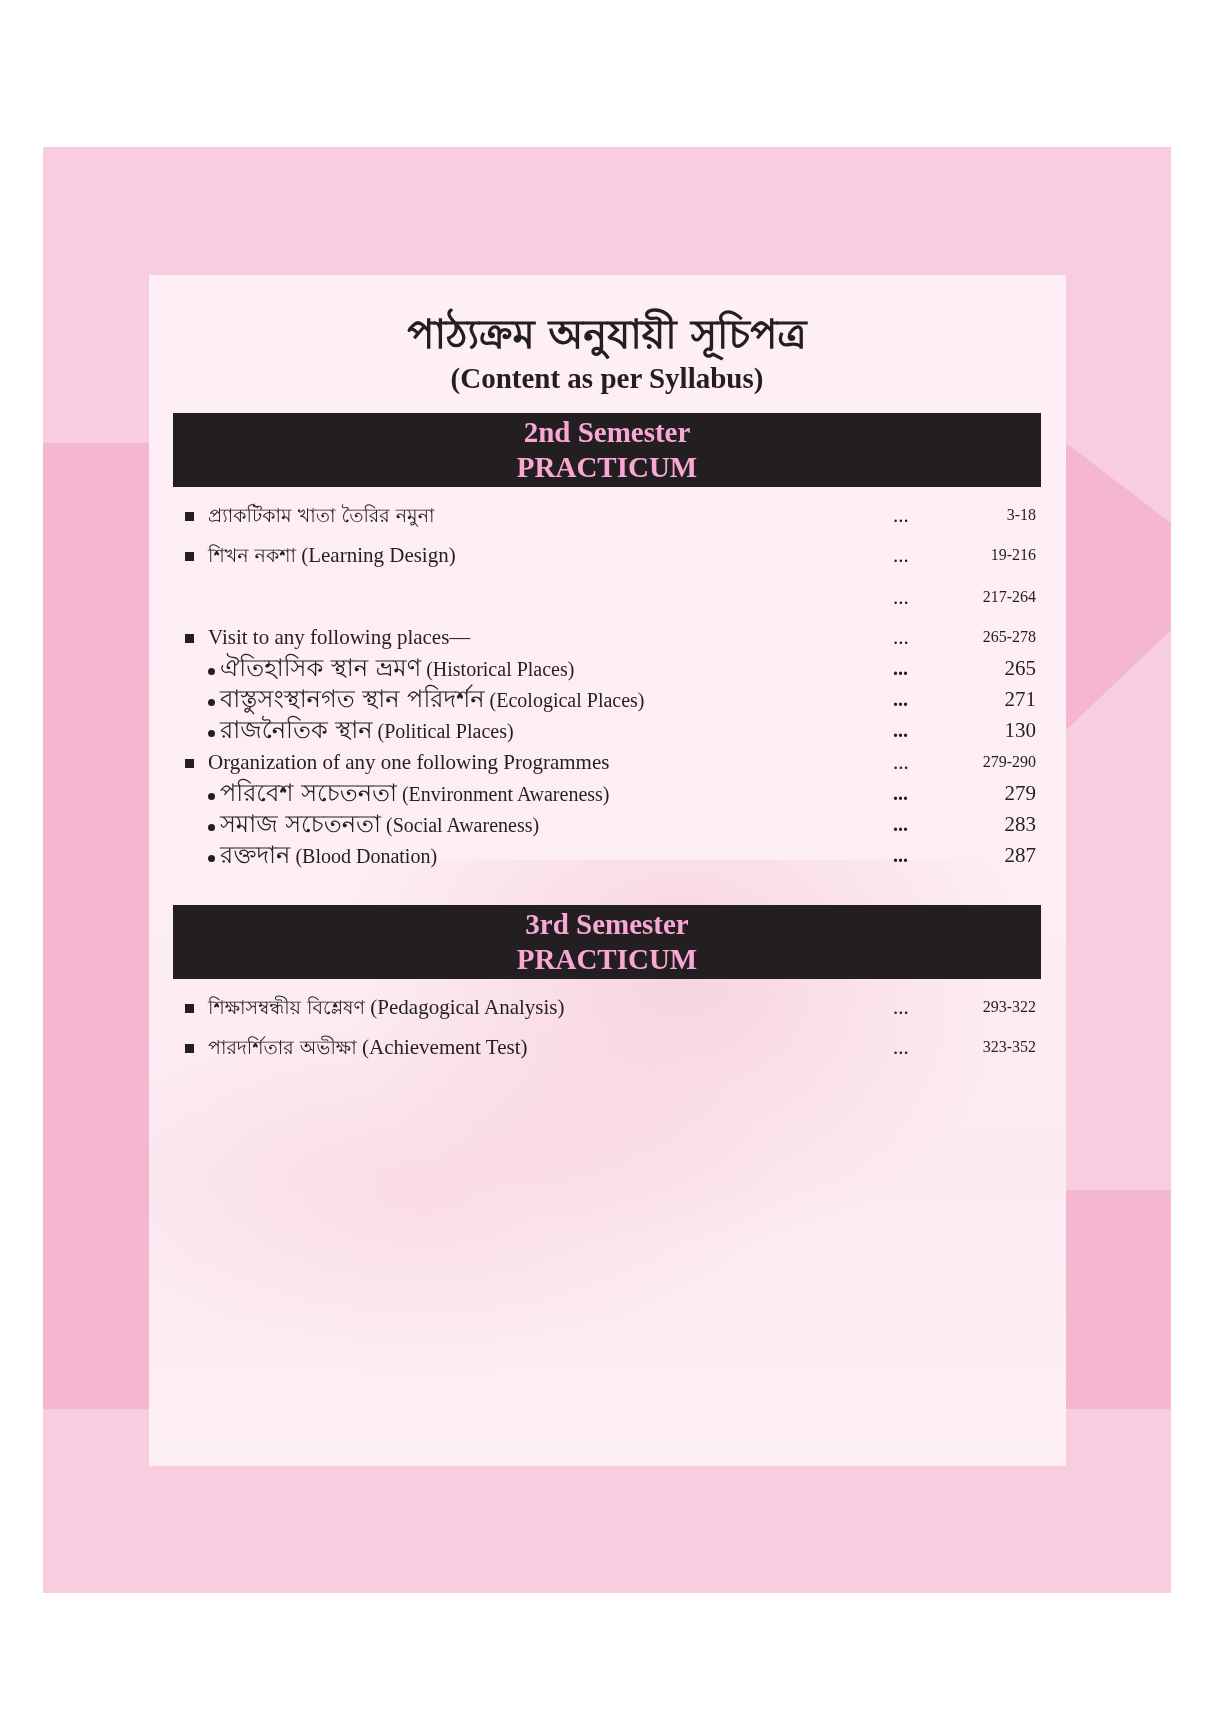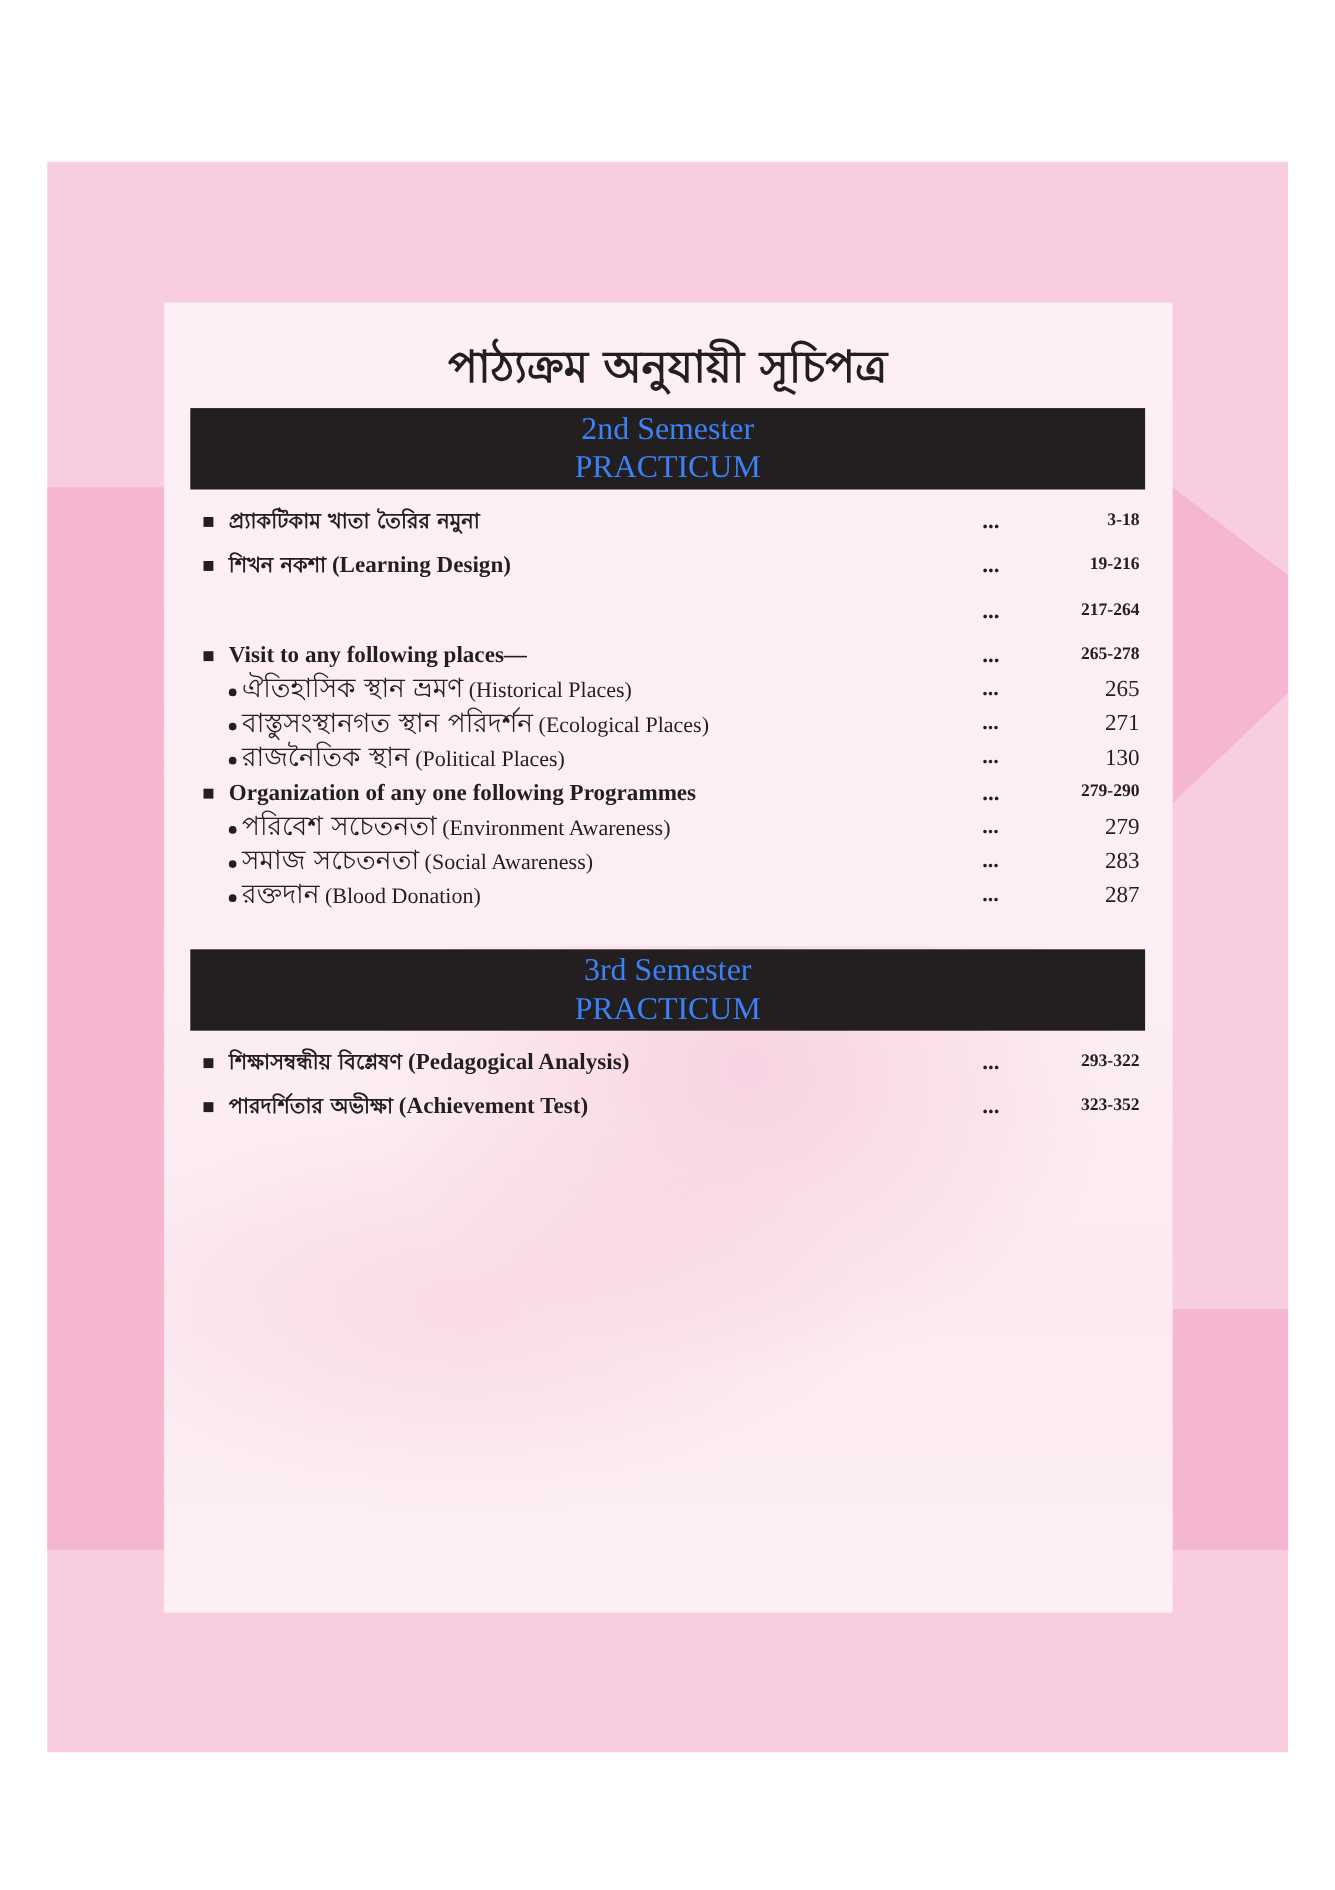--- a/index.html
+++ b/index.html
@@ -15,26 +15,26 @@
   .chev-light-bot2 { position:absolute; left:1066px; top:730px; width:105px; height:460px; background:#f8cde0; }
   .panel { position:absolute; left:149px; top:275px; width:917px; height:1191px;
            background:linear-gradient(180deg,#fdeff5 0%,#fdeef4 55%,#fceaf1 75%,#fdf0f5 100%); }
   .panel-deco { position:absolute; left:149px; top:860px; width:917px; height:550px;
      background:radial-gradient(ellipse at 58% 20%, rgba(240,180,205,0.45) 0%, rgba(253,239,245,0) 45%),
                 radial-gradient(ellipse at 30% 60%, rgba(244,190,212,0.35) 0%, rgba(253,239,245,0) 40%); }
   .content { position:absolute; left:173px; top:300px; width:868px; }
   .title-bn { text-align:center; font-size:40px; font-weight:bold; margin-top:12px; height:44px; line-height:44px;
               font-family:"DejaVu Sans", sans-serif; }
   .title-en { text-align:center; font-size:29px; font-weight:bold; height:40px; line-height:40px; margin-top:2px; }
-  .sem-bar { background:#231f20; color:#3b82f6; text-align:center; font-weight:normal; font-size:29px;
+  .sem-bar { background:#231f20; color:#f9a8d4; text-align:center; font-weight:bold; font-size:29px;
              line-height:35px; padding:2px 0; height:70px; }
   .sem-bar.first { margin-top:15px; }
   .sem-bar.second { margin-top:34px; }
   ul { list-style:none; margin:0; padding:0; }
-  .row { position:relative; height:32px; line-height:32px; font-size:21px; font-weight:bold; padding-left:35px; }
+  .row { position:relative; height:32px; line-height:32px; font-size:21px; font-weight:normal; padding-left:35px; }
   .row .bullet { position:absolute; left:12px; top:13px; width:9px; height:9px; background:#231f20; }
   .row .dots { position:absolute; left:720px; top:0; width:40px; font-size:21px; }
   .row .page { position:absolute; right:5px; top:0; text-align:right; font-size:16px; }
   .row .bn { font-family:"DejaVu Sans", sans-serif; font-size:19px; }
   .sub { position:relative; height:31px; line-height:31px; font-size:20px; font-weight:normal; padding-left:35px; }
   .sub .dot { display:inline-block; width:7px; height:7px; border-radius:50%; background:#231f20; margin-right:5px; vertical-align:middle; }
   .sub .dots { position:absolute; left:720px; top:0; font-weight:bold; }
   .sub .page { position:absolute; right:5px; top:0; font-weight:normal; font-size:21px; }
   .sub .bn { font-family:"DejaVu Sans", sans-serif; font-size:24px; }
   .list1 { margin-top:12px; }
@@ -48,20 +48,21 @@
 <div class="band-left"></div>
 <div class="band-right"></div>
 <div class="chev-light-top"></div>
 <div class="chev-light-bot"></div>
 <div class="chev-light-bot2"></div>
 <div class="panel"></div>
 <div class="panel-deco"></div>
 
 <div class="content">
   <div class="title-bn">পাঠ্যক্রম অনুযায়ী সূচিপত্র</div>
+  <div class="title-en">(Content as per Syllabus)</div>
 
   <div class="sem-bar first">
     <div>2nd Semester</div>
     <div>PRACTICUM</div>
   </div>
 
   <ul class="list1">
     <li class="row">
       <span class="bullet"></span>
       <span class="bn">প্র্যাকটিকাম খাতা তৈরির নমুনা</span>

